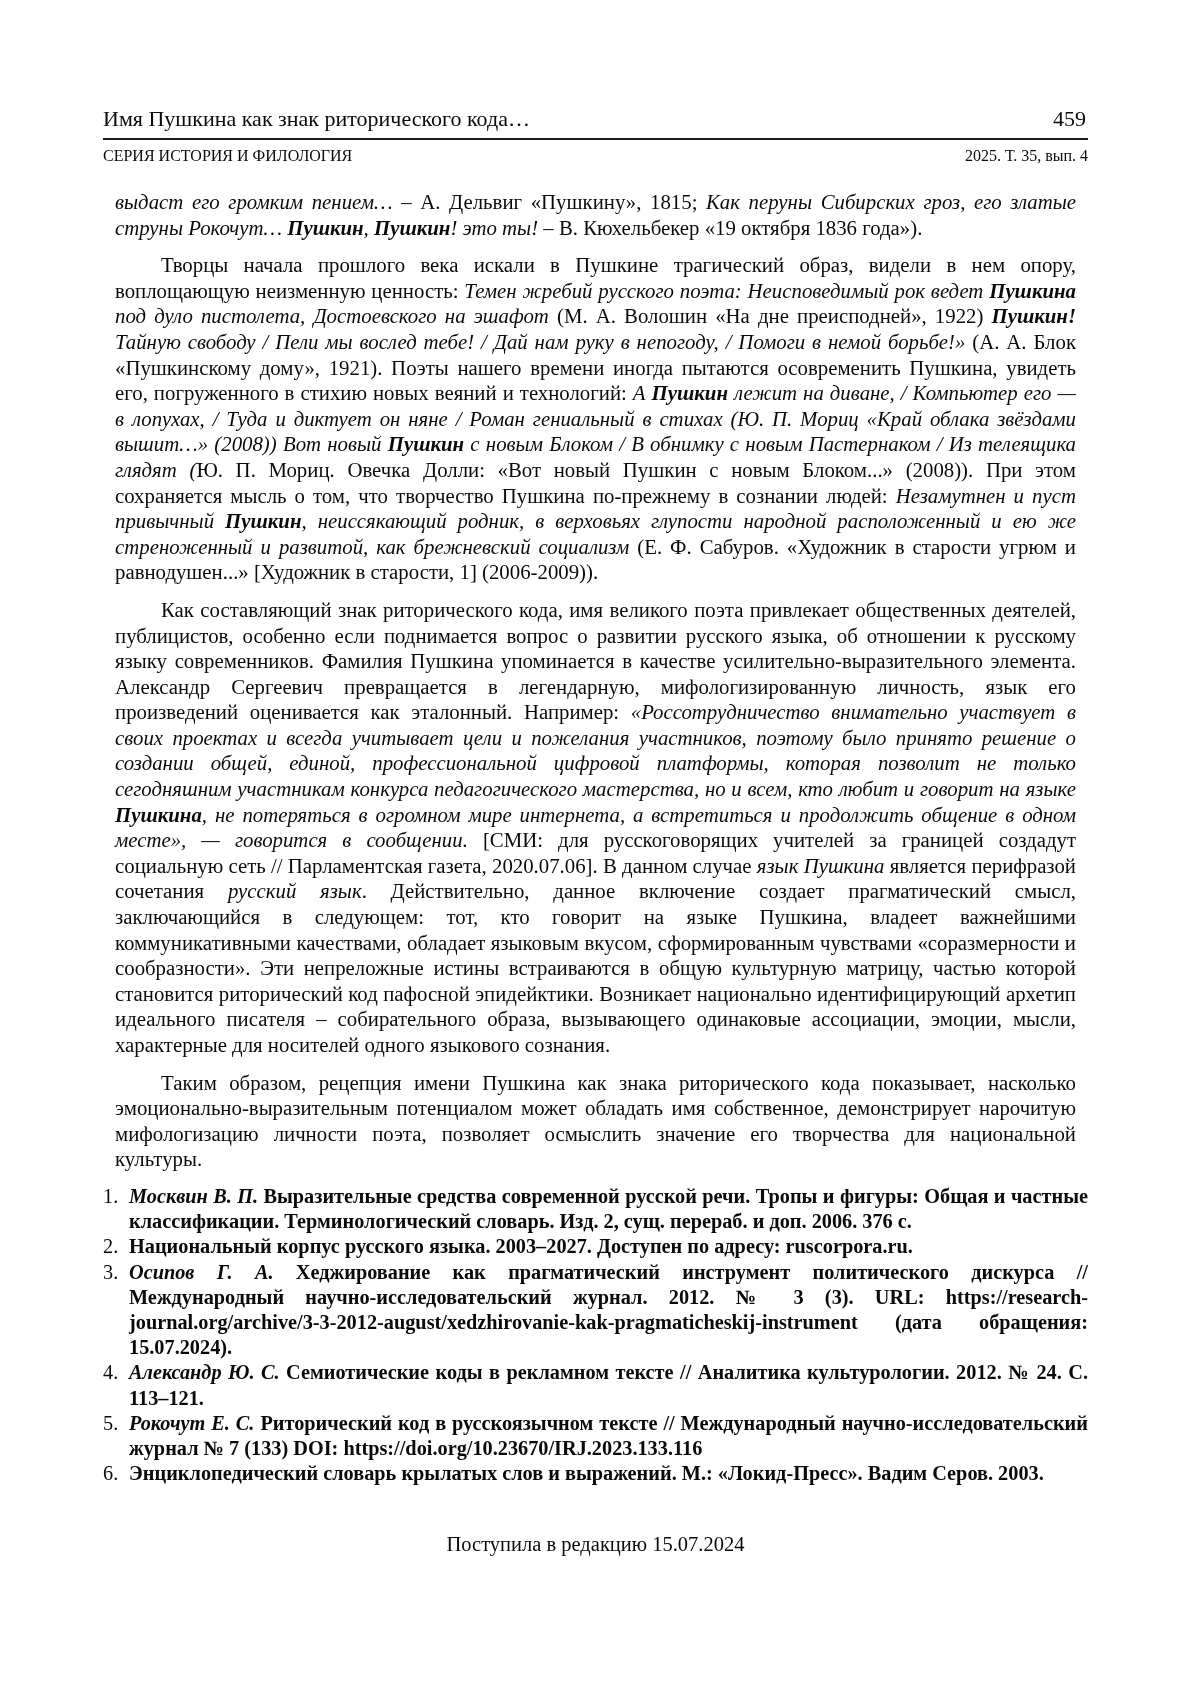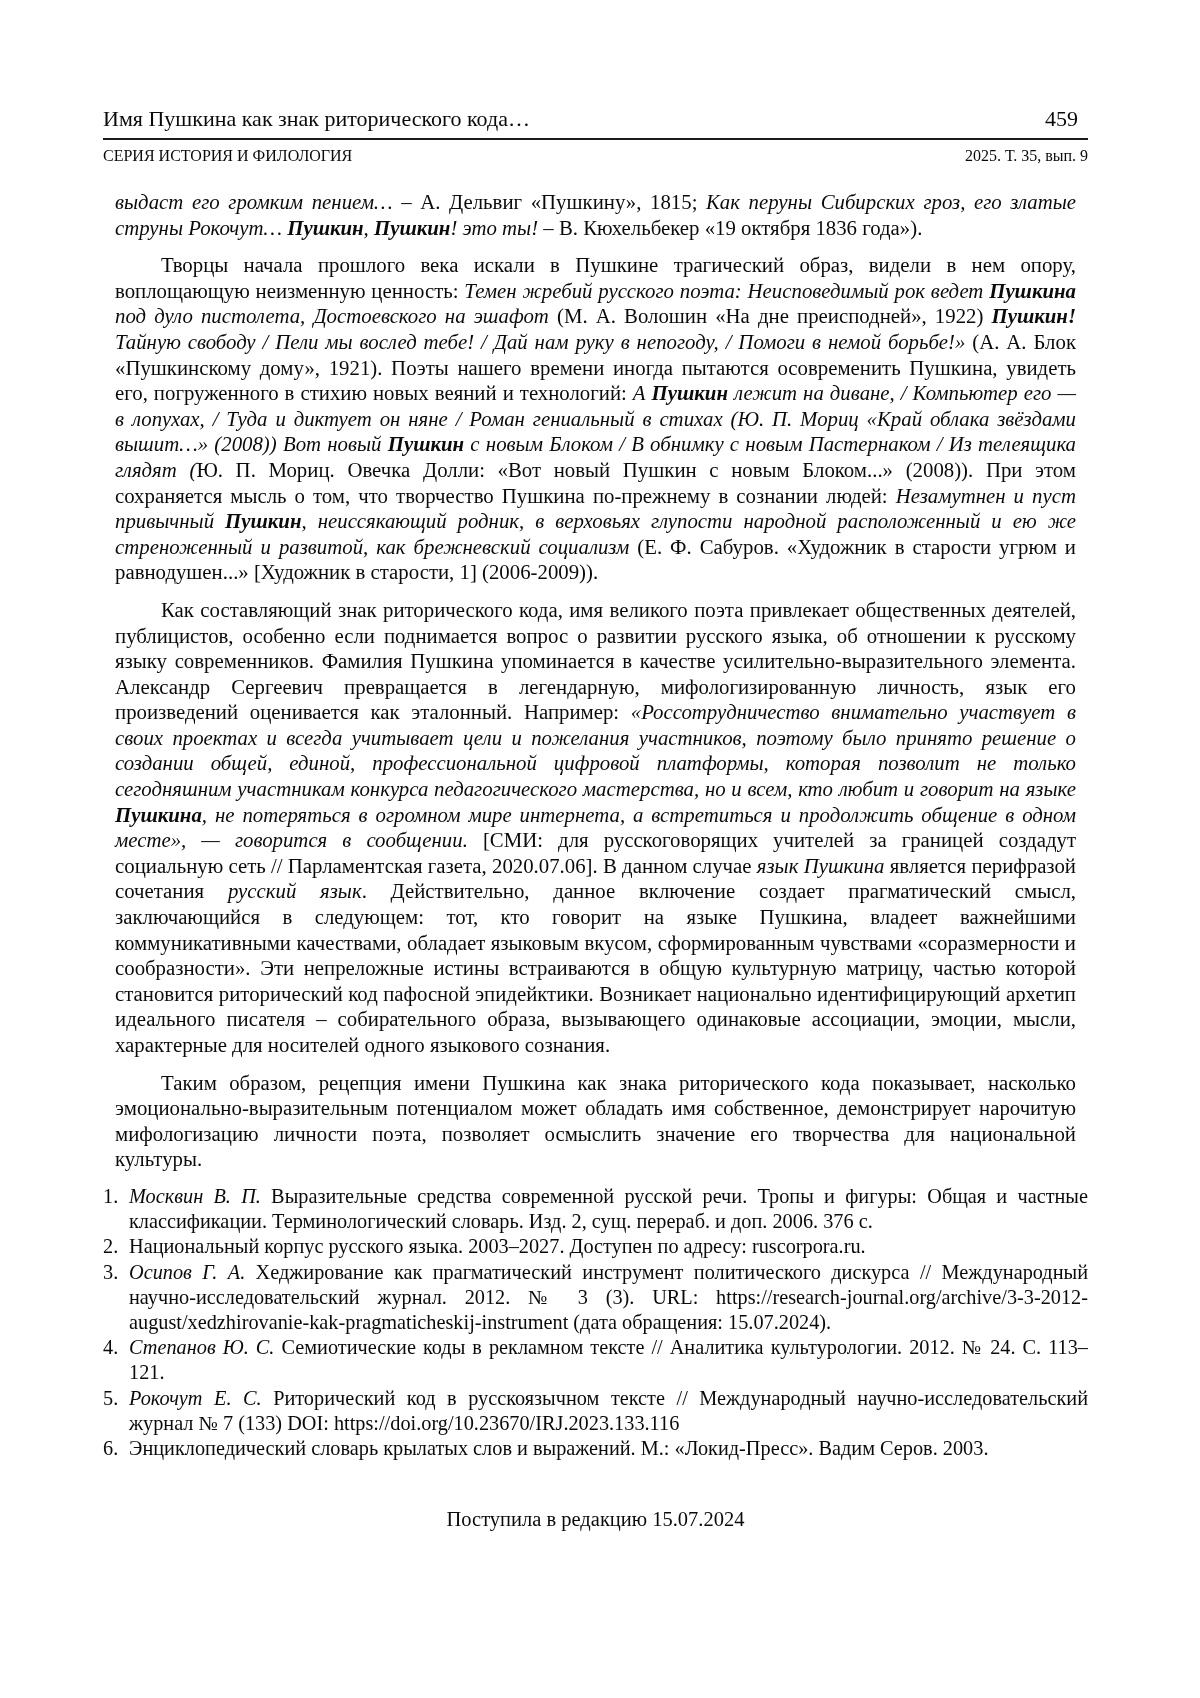--- a/index.html
+++ b/index.html
@@ -4,56 +4,56 @@
 <style>
   html,body{margin:0;padding:0;background:#ffffff;}
   body{width:1200px;height:1698px;overflow:hidden;color:#0a0a0a;
        font-family:"Liberation Serif","DejaVu Serif",serif;}
   .page{position:relative;width:1200px;height:1698px;background:#fff;}
   .content{position:absolute;left:103px;top:0;width:985px;padding-top:106px;}
 
   
   .hdr-title-row{position:relative;text-align:left;font-size:22px;line-height:26px;
                  padding-bottom:6px;border-bottom:2.6px solid #1b1b1b;}
-  .hdr-page{position:absolute;right:10px;bottom:6px;font-size:22px;}
+  .hdr-page{position:absolute;right:2px;bottom:6px;font-size:22px;}
   .hdr-series-row{display:flex;justify-content:space-between;align-items:baseline;
                   font-size:16px;line-height:25px;margin-top:3px;}
 
   
   .body-text{margin-top:21px;font-size:20.8px;line-height:25.6px;text-align:justify;}
   .para{margin:12px;}
   .para.indent{text-indent:46px;}
   .i{font-style:italic;}
   .bi{font-weight:bold;font-style:italic;}
 
   
   .bib-heading{margin-top:38px;margin-bottom:38px;text-align:center;
                font-size:20.5px;line-height:25px;font-weight:normal;}
   .refs{font-size:20.3px;line-height:25.2px;}
   .ref{display:flex;}
   .ref-num{flex:none;width:26px;}
-  .ref-body{flex:1;text-align:justify;}
+  .ref-body{flex:1;text-align:justify;font-weight:bold;}
 
   
   .received{margin-top:46px;text-align:center;font-size:20.5px;line-height:25px;}
 </style>
 </head>
 <body>
 
 <div class="page">
   <div class="content">
 
     <div class="hdr-title-row">
       <span>Имя Пушкина как знак риторического кода…</span>
       <span class="hdr-page">459</span>
     </div>
 
     <div class="hdr-series-row">
       <span>СЕРИЯ ИСТОРИЯ И ФИЛОЛОГИЯ</span>
-      <span>2025. Т. 35, вып. 9</span>
+      <span>2025. Т. 35, вып. 4</span>
     </div>
 
     <div class="body-text">
         <p class="para"><span class="i">выдаст его громким пением… </span><span>– А. Дельвиг «Пушкину», 1815; </span><span class="i">Как перуны Сибирских гроз, его златые струны Рокочут… </span><span class="bi">Пушкин</span><span class="i">, </span><span class="bi">Пушкин</span><span class="i">! это ты! </span><span>– В. Кюхельбекер «19 октября 1836 года»).</span></p>
         <p class="para indent"><span>Творцы начала прошлого века искали в Пушкине трагический образ, видели в нем опору, воплощающую неизменную ценность: </span><span class="i">Темен жребий русского поэта: Неисповедимый рок ведет </span><span class="bi">Пушкина</span><span class="i"> под дуло пистолета, Достоевского на эшафот </span><span>(М. А. Волошин «На дне преисподней», 1922) </span><span class="bi">Пушкин!</span><span class="i"> Тайную свободу / Пели мы вослед тебе! / Дай нам руку в непогоду, / Помоги в немой борьбе!» </span><span>(А. А. Блок «Пушкинскому дому», 1921). Поэты нашего времени иногда пытаются осовременить Пушкина, увидеть его, погруженного в стихию новых веяний и технологий: </span><span class="i">А </span><span class="bi">Пушкин</span><span class="i"> лежит на диване, / Компьютер его — в лопухах, / Туда и диктует он няне / Роман гениальный в стихах </span><span class="i">(Ю. П. Мориц «Край облака звёздами вышит…» (2008)) Вот новый </span><span class="bi">Пушкин</span><span class="i"> с новым Блоком / В обнимку с новым Пастернаком / Из телеящика глядят (</span><span>Ю. П. Мориц. Овечка Долли: «Вот новый Пушкин с новым Блоком...» (2008)). При этом сохраняется мысль о том, что творчество Пушкина по-прежнему в сознании людей: </span><span class="i">Незамутнен и пуст привычный </span><span class="bi">Пушкин</span><span class="i">, неиссякающий родник, в верховьях глупости народной расположенный и ею же стреноженный и развитой, как брежневский социализм </span><span>(Е. Ф. Сабуров. «Художник в старости угрюм и равнодушен...» [Художник в старости, 1] (2006-2009)).</span></p>
         <p class="para indent"><span>Как составляющий знак риторического кода, имя великого поэта привлекает общественных деятелей, публицистов, особенно если поднимается вопрос о развитии русского языка, об отношении к русскому языку современников. Фамилия Пушкина упоминается в качестве усилительно-выразительного элемента. Александр Сергеевич превращается в легендарную, мифологизированную личность, язык его произведений оценивается как эталонный. Например: </span><span class="i">«Россотрудничество внимательно участвует в своих проектах и всегда учитывает цели и пожелания участников, поэтому было принято решение о создании общей, единой, профессиональной цифровой платформы, которая позволит не только сегодняшним участникам конкурса педагогического мастерства, но и всем, кто любит и говорит на языке </span><span class="bi">Пушкина</span><span class="i">, не потеряться в огромном мире интернета, а встретиться и продолжить общение в одном месте», — говорится в сообщении. </span><span>[СМИ: для русскоговорящих учителей за границей создадут социальную сеть // Парламентская газета, 2020.07.06]. В данном случае </span><span class="i">язык Пушкина</span><span> является перифразой сочетания </span><span class="i">русский язык</span><span>. Действительно, данное включение создает прагматический смысл, заключающийся в следующем: тот, кто говорит на языке Пушкина, владеет важнейшими коммуникативными качествами, обладает языковым вкусом, сформированным чувствами «соразмерности и сообразности». Эти непреложные истины встраиваются в общую культурную матрицу, частью которой становится риторический код пафосной эпидейктики. Возникает национально идентифицирующий архетип идеального писателя – собирательного образа, вызывающего одинаковые ассоциации, эмоции, мысли, характерные для носителей одного языкового сознания.</span></p>
         <p class="para indent"><span>Таким образом, рецепция имени Пушкина как знака риторического кода показывает, насколько эмоционально-выразительным потенциалом может обладать имя собственное, демонстрирует нарочитую мифологизацию личности поэта, позволяет осмыслить значение его творчества для национальной культуры.</span></p>
       </div>
 
 
@@ -65,21 +65,21 @@
         <div class="ref">
           <span class="ref-num">2.</span>
           <span class="ref-body"><span>Национальный корпус русского языка. 2003–2027. Доступен по адресу: ruscorpora.ru.</span></span>
         </div>
         <div class="ref">
           <span class="ref-num">3.</span>
           <span class="ref-body"><span class="i">Осипов Г. А.</span><span> Хеджирование как прагматический инструмент политического дискурса // Международный научно-исследовательский журнал. 2012. № 3 (3). URL: https://research-journal.org/archive/3-3-2012-august/xedzhirovanie-kak-pragmaticheskij-instrument (дата обращения: 15.07.2024).</span></span>
         </div>
         <div class="ref">
           <span class="ref-num">4.</span>
-          <span class="ref-body"><span class="i">Степанов Ю. С.</span><span> Семиотические коды в рекламном тексте // Аналитика культурологии. 2012. № 24. С. 113–121.</span></span>
+          <span class="ref-body"><span class="i">Александр Ю. С.</span><span> Семиотические коды в рекламном тексте // Аналитика культурологии. 2012. № 24. С. 113–121.</span></span>
         </div>
         <div class="ref">
           <span class="ref-num">5.</span>
           <span class="ref-body"><span class="i">Рокочут Е. С.</span><span> Риторический код в русскоязычном тексте // Международный научно-исследовательский журнал № 7 (133) DOI: https://doi.org/10.23670/IRJ.2023.133.116</span></span>
         </div>
         <div class="ref">
           <span class="ref-num">6.</span>
           <span class="ref-body"><span>Энциклопедический словарь крылатых слов и выражений. М.: «Локид-Пресс». Вадим Серов. 2003.</span></span>
         </div>
       </div>

